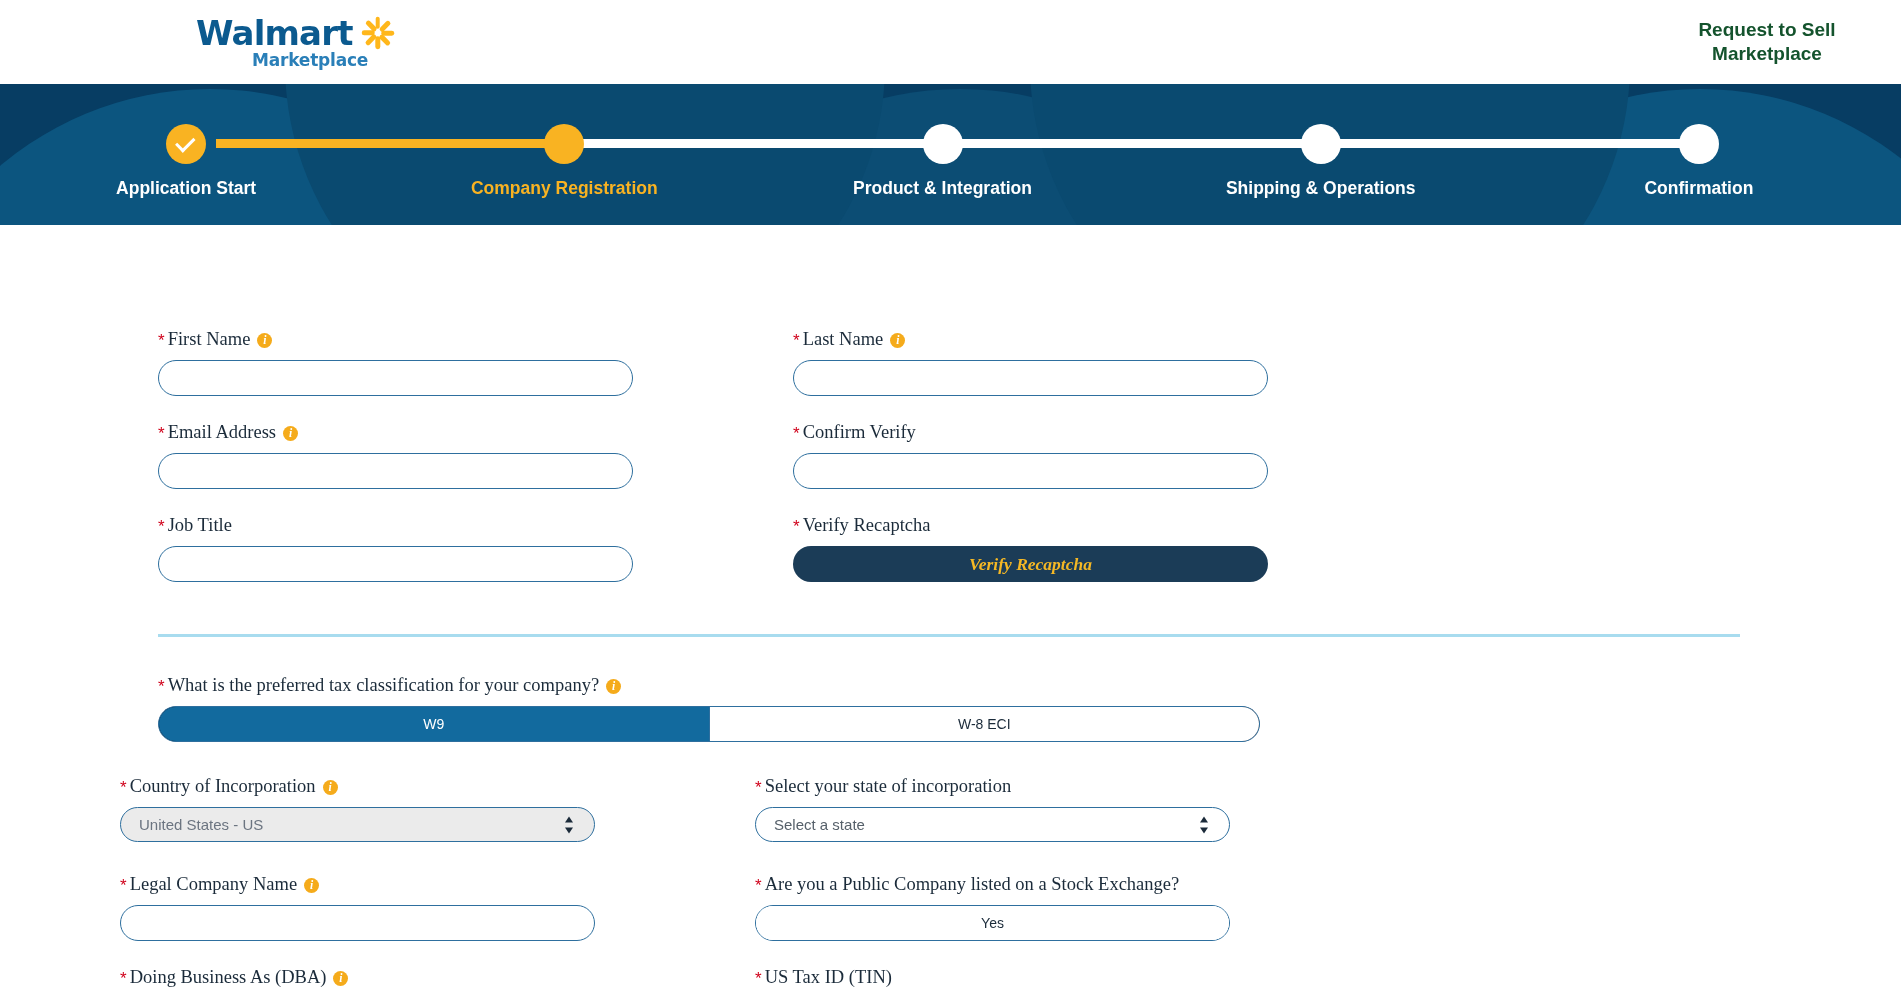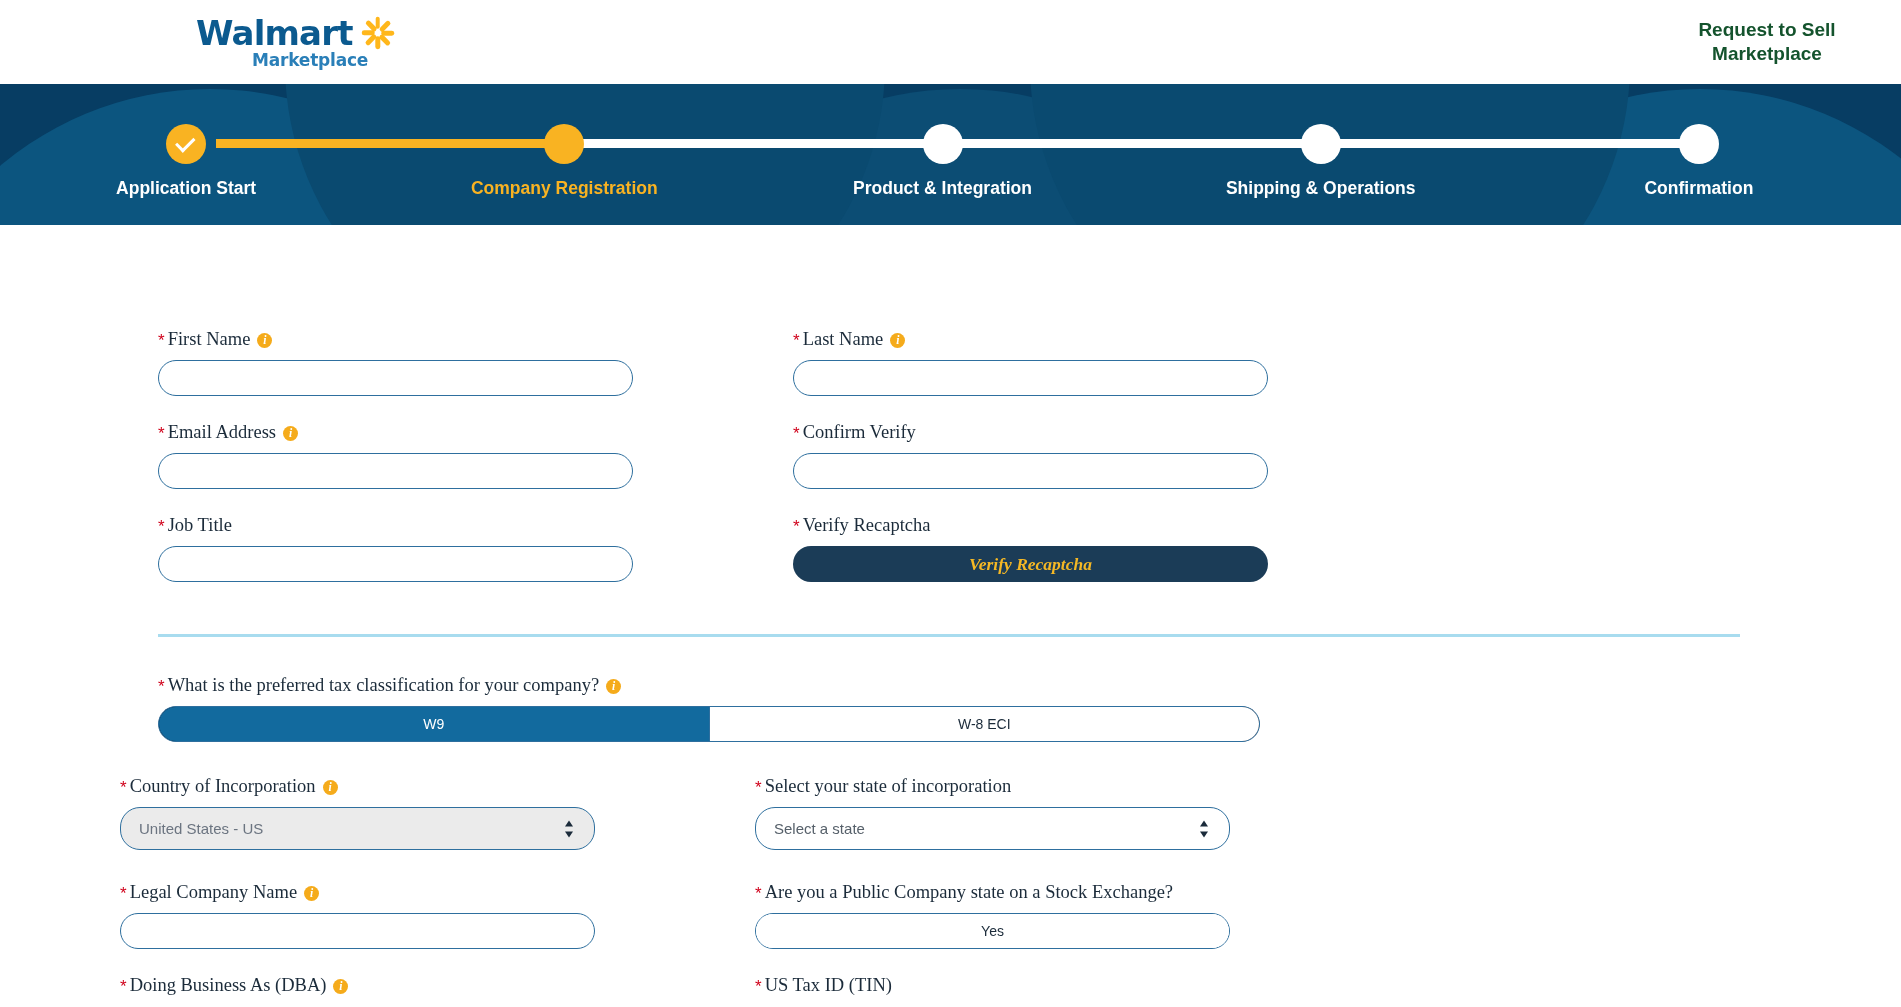--- a/index.html
+++ b/index.html
@@ -246,21 +246,21 @@
   .seg-opt + .seg-opt { border-left: 1.4px solid #2e6f9e; }
 
   .seg.small { width: 475px; }
 
   
   .sel-wrap { position: relative; width: 475px; }
   select.pill {
     -webkit-appearance: none; appearance: none;
     display: block;
     width: 475px;
-    height: 43px;
+    height: 35px;
     border: 1.4px solid #2e6f9e;
     border-radius: 20px;
     background: #ffffff;
     padding: 0 40px 0 18px;
     font-family: "Liberation Sans", sans-serif;
     font-size: 15px;
     color: #56606a;
     outline: none;
     cursor: pointer;
   }
@@ -430,21 +430,21 @@
           <select class="pill">
             <option>Select a state</option>
           </select>
           <span class="spin">
               <span class="up"></span>
               <span class="dn"></span>
             </span>
         </div>
       </div>
       <div class="field tight" style="margin-top:32px">
-        <label class="fl"><span class="req">*</span><span>Are you a Public Company state on a Stock Exchange?</span></label>
+        <label class="fl"><span class="req">*</span><span>Are you a Public Company listed on a Stock Exchange?</span></label>
         <div class="seg small">
           <div class="seg-opt">Yes</div>
         </div>
       </div>
       <div class="field" style="margin-top:26px">
         <label class="fl"><span class="req">*</span><span>US Tax ID (TIN)</span></label>
       </div>
     </div>
   </div>
 

